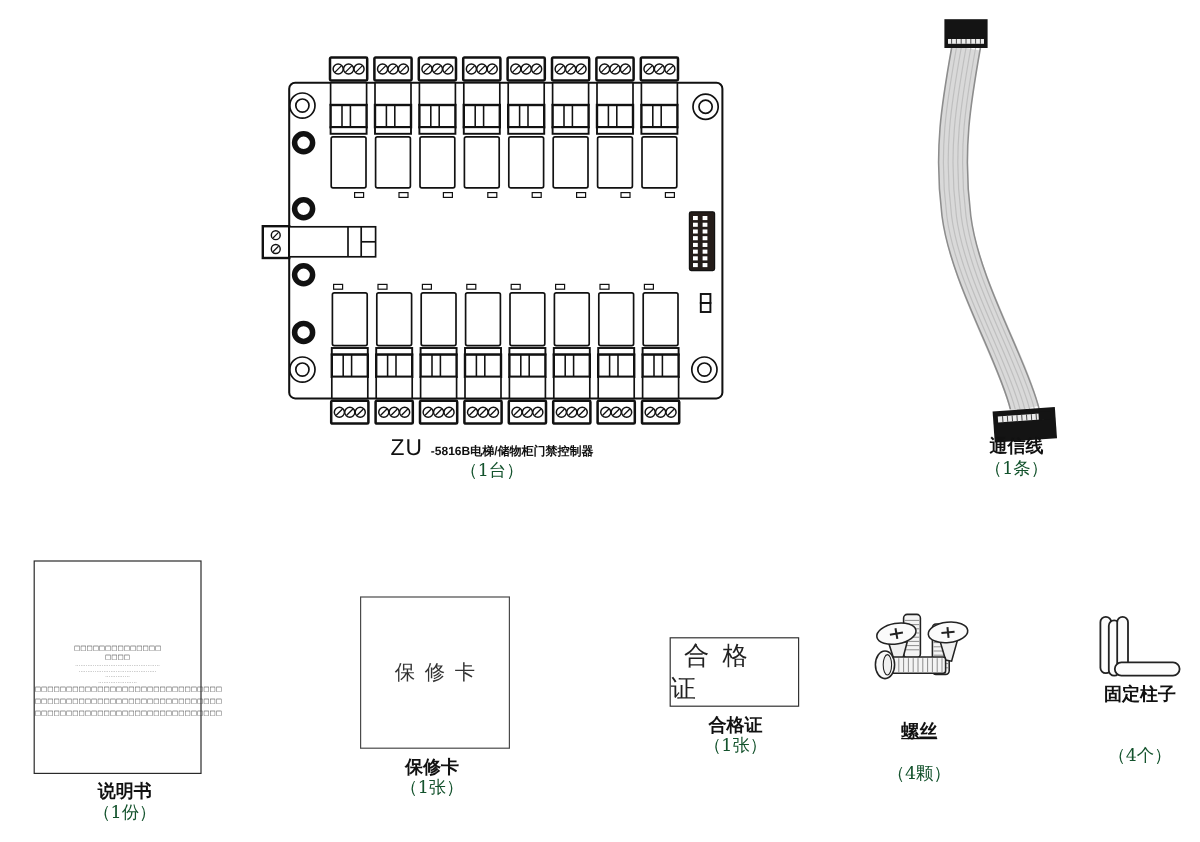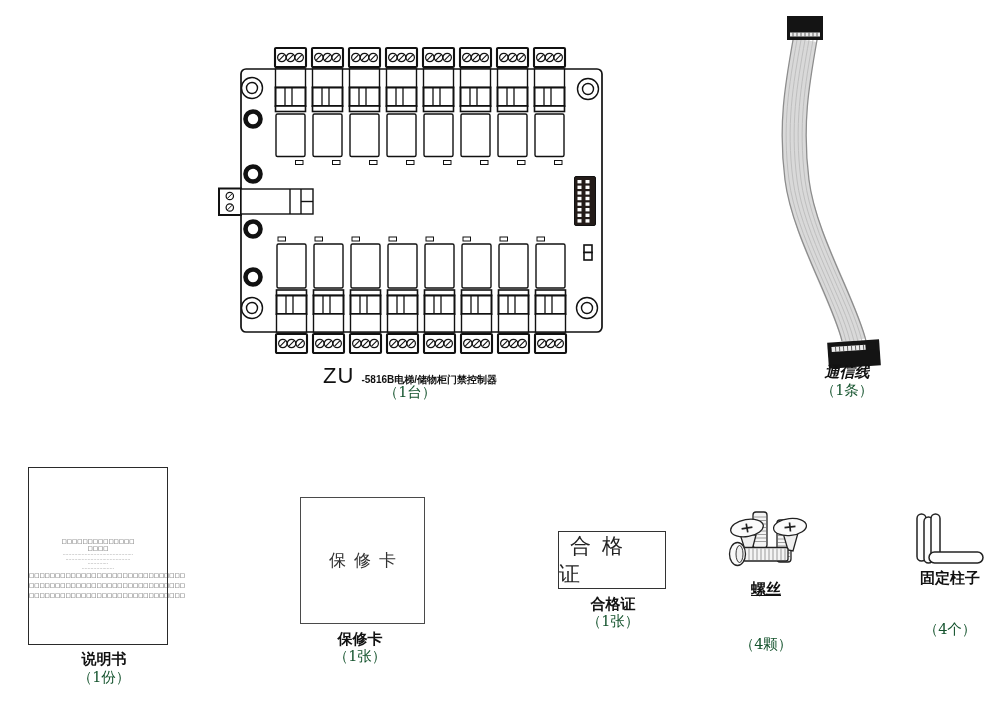--- a/index.html
+++ b/index.html
@@ -5,21 +5,21 @@
   html,body{margin:0;padding:0;background:#fff;}
   #stage{position:relative;width:1000px;height:702px;background:#ffffff;overflow:hidden;
          font-family:"Liberation Sans",sans-serif;}
   svg{position:absolute;overflow:visible;}
   .lbl{position:absolute;transform:translateX(-50%);white-space:nowrap;text-align:center;
        font-weight:bold;font-size:15px;color:#111;font-family:"Liberation Sans",sans-serif;}
   .qty{position:absolute;transform:translateX(-50%);white-space:nowrap;text-align:center;
        font-size:14.5px;color:#14532d;font-family:"DejaVu Serif","Liberation Serif",serif;}
   .underlined{text-decoration:underline;}
   .model-line{position:absolute;transform:translateX(-50%);white-space:nowrap;color:#111;}
-  .model-prefix{font-weight:400;font-size:22px;letter-spacing:1px;}
+  .model-prefix{font-weight:400;font-size:19px;letter-spacing:1px;}
   .model-rest{font-weight:bold;font-size:10px;}
   .paper{position:absolute;background:#fff;border:1.5px solid #2a2a2a;box-sizing:border-box;}
   .manual-box{left:28px;top:467px;width:140px;height:178px;}
   .manual-text{position:absolute;left:0;top:70px;width:100%;text-align:center;color:#333;
                font-family:"DejaVu Sans",sans-serif;}
   .mrow-sq{font-size:5.5px;line-height:7px;letter-spacing:0;}
   .mrow-sq-wide{font-size:5.5px;line-height:10px;letter-spacing:0;}
   .mrow-dot{font-size:4px;line-height:4.5px;letter-spacing:.2px;color:#444;}
   .warranty-box{left:300px;top:497px;width:125px;height:127px;border-width:1px;border-color:#4a4a4a;
                 display:flex;align-items:center;justify-content:center;}
@@ -282,30 +282,30 @@
       <rect x="931" y="514" width="9" height="47" rx="4.5"></rect>
       <rect x="929" y="552" width="54" height="11" rx="5.5"></rect>
     </g>
   </svg>
 
   <div class="model-line" style="left:410px;top:363px;">
     <span class="model-prefix">ZU </span><span class="model-rest">-5816B电梯/储物柜门禁控制器</span>
   </div>
   <div class="qty" style="left:410px;top:383px;">（1台）</div>
 
-  <div class="lbl" style="left:847px;top:363px;font-style:italic;">通信线</div>
+  <div class="lbl" style="left:847px;top:363px;">通信线</div>
   <div class="qty" style="left:847px;top:381px;">（1条）</div>
 
   <div class="lbl" style="left:104px;top:650px;">说明书</div>
   <div class="qty" style="left:104px;top:668px;">（1份）</div>
 
   <div class="lbl" style="left:360px;top:630px;">保修卡</div>
   <div class="qty" style="left:360px;top:647px;">（1张）</div>
 
   <div class="lbl" style="left:613px;top:595px;">合格证</div>
   <div class="qty" style="left:613px;top:612px;">（1张）</div>
 
-  <div class="lbl underlined" style="left:766px;top:580px;">螺丝</div>
+  <div class="lbl underlined" style="left:766px;top:600px;">螺丝</div>
   <div class="qty" style="left:766px;top:594px;margin-top:41px;">（4颗）</div>
 
   <div class="lbl" style="left:950px;top:569px;">固定柱子</div>
   <div class="qty" style="left:950px;top:620px;">（4个）</div>
 </div>
 
 </body></html>

